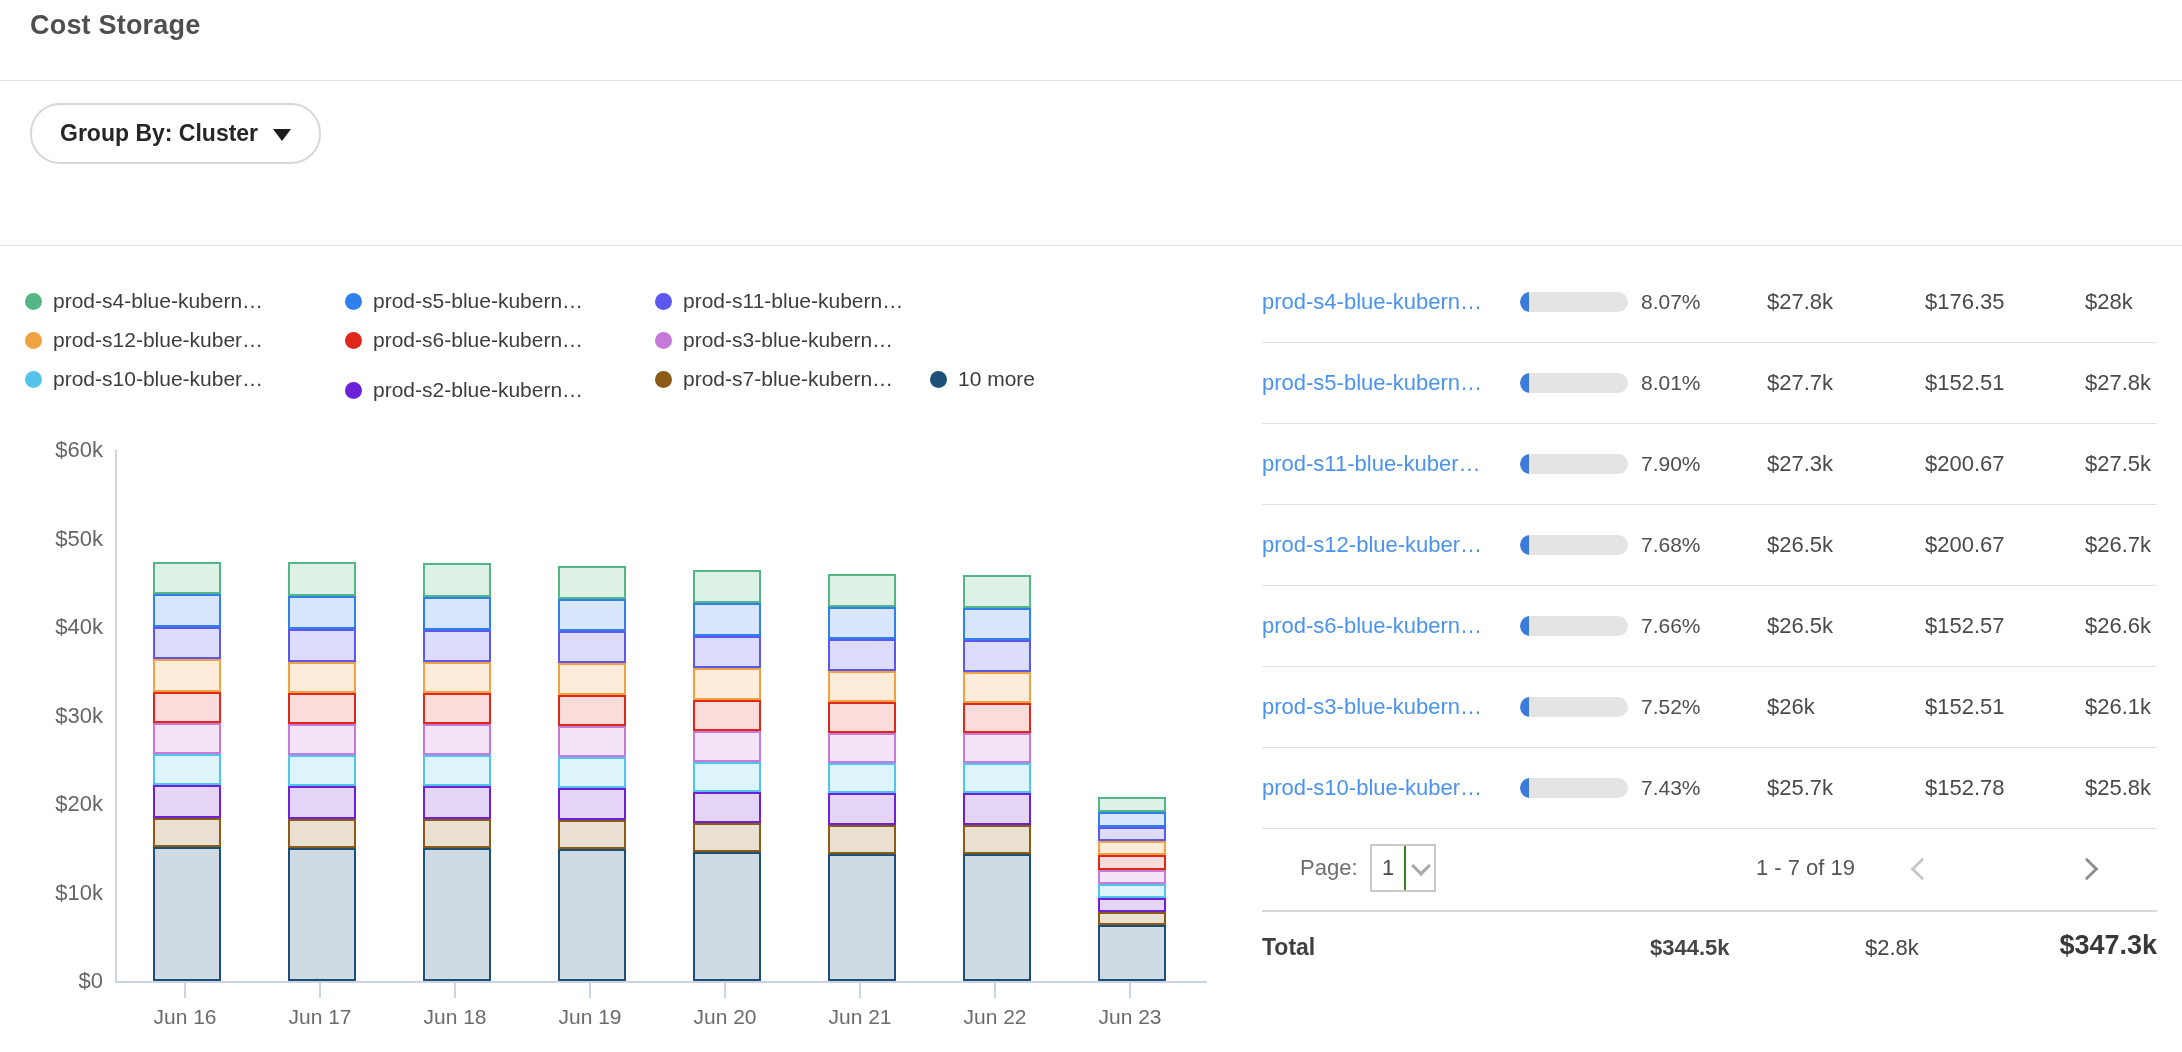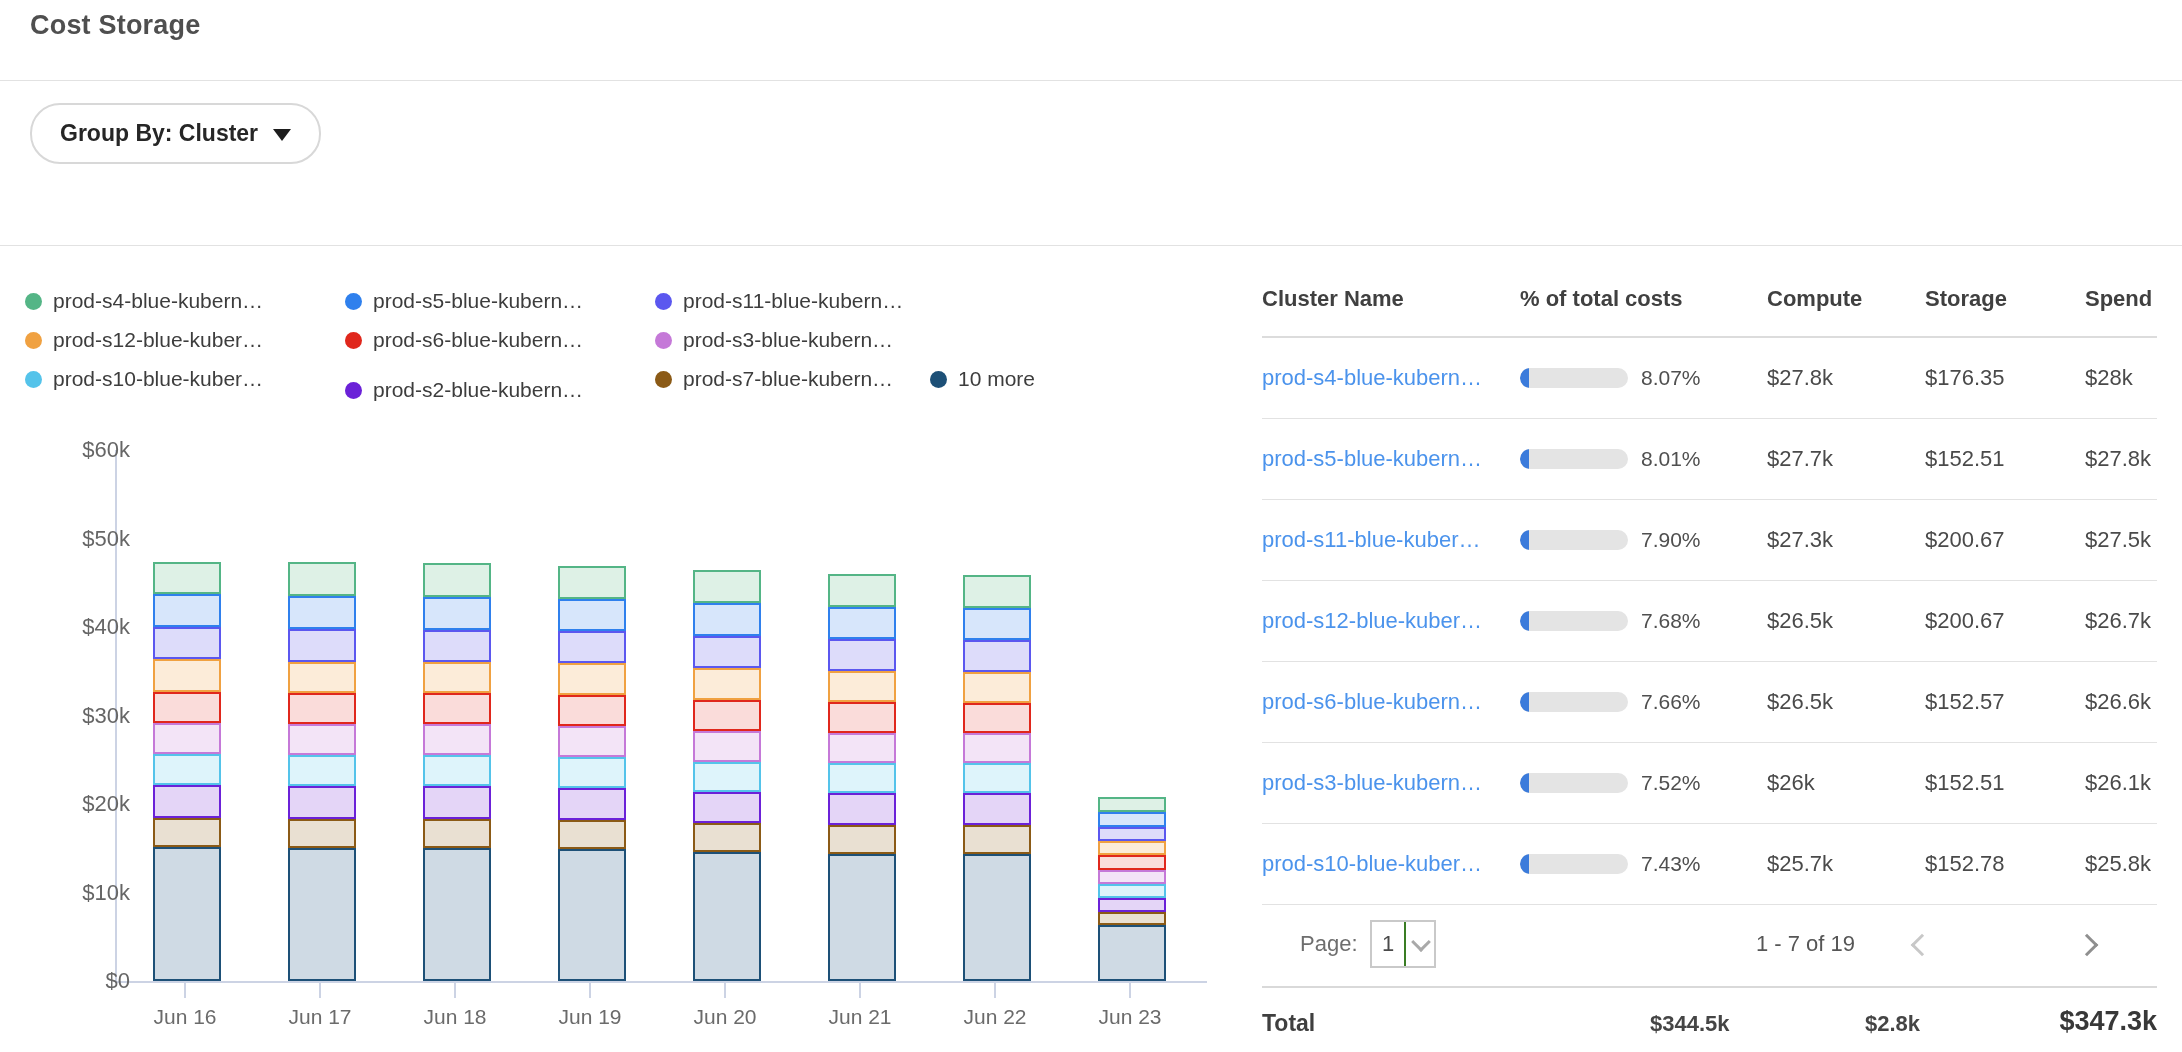--- a/index.html
+++ b/index.html
@@ -20,21 +20,21 @@
 
   
   #legend{position:absolute;left:25px;top:288px;width:1210px;height:120px;}
   .legend-item{position:absolute;display:flex;align-items:center;gap:11px;height:26px;cursor:pointer;}
   .legend-dot{width:17px;height:17px;border-radius:50%;flex:0 0 auto;}
   .legend-label{font-size:21px;color:#3d3d3d;white-space:nowrap;}
 
   
   #chart{position:absolute;left:0;top:440px;width:1240px;height:612px;}
   #plot{position:absolute;left:115px;top:10px;width:1090px;height:531px;border-left:2px solid #ccd3e4;border-bottom:2px solid #ccd3e4;box-sizing:content-box;}
-  .ylab{position:absolute;left:0;width:103px;text-align:right;font-size:22px;color:#666;margin-left:27px;}
+  .ylab{position:absolute;left:0;width:103px;text-align:right;font-size:22px;color:#666;}
   .xlab{position:absolute;width:130px;text-align:center;font-size:21px;color:#6b6b6b;top:565px;}
   .xtick{position:absolute;width:2px;height:15px;background:#ccd3e4;top:543px;}
   .bar{position:absolute;bottom:0;width:68px;}
   .seg{position:absolute;left:0;width:68px;box-sizing:border-box;border-style:solid;border-width:2.5px;}
 
   
   #table{position:absolute;left:1262px;top:262px;width:895px;}
   .t-head{display:grid;grid-template-columns:250px 235px 158px 160px 1fr;height:74px;align-items:center;border-bottom:2px solid #dcdcdc;}
   .t-head .hcell{font-size:22px;font-weight:700;color:#404040;}
   .t-row{display:grid;grid-template-columns:250px 235px 158px 160px 1fr;height:80px;align-items:center;border-bottom:1px solid #e2e2e2;}
@@ -58,21 +58,21 @@
   .pg-btn{position:absolute;top:22px;width:40px;height:36px;display:flex;align-items:center;justify-content:center;cursor:pointer;}
   .pg-prev{left:640px;}
   .pg-next{left:805px;}
   .chev.left{transform:rotate(45deg);border-color:#c8c8c8;}
   .chev.right{transform:rotate(-135deg);border-color:#8f8f8f;}
 
   
   #total-row{position:relative;height:74px;}
   .total-label{position:absolute;left:0;top:22px;font-size:23px;font-weight:700;color:#3f3f3f;}
   .total-compute{position:absolute;left:388px;top:23px;font-size:22px;font-weight:700;color:#454545;}
-  .total-storage{position:absolute;left:603px;top:23px;font-size:22px;font-weight:700;color:#454545;}
+  .total-storage{position:absolute;left:603px;top:23px;font-size:22px;font-weight:400;color:#454545;}
   .total-spend{position:absolute;right:0;top:18px;font-size:27px;font-weight:700;color:#383838;}
 </style>
 </head>
 <body>
 
 <div id="app">
 
   <div class="page-title">Cost Storage</div>
   <div class="divider d1"></div>
 
@@ -246,27 +246,20 @@
       <div class="xlab" style="left: 660px;">Jun 20</div>
       <div class="xtick" style="left: 859px;"></div>
       <div class="xlab" style="left: 795px;">Jun 21</div>
       <div class="xtick" style="left: 994px;"></div>
       <div class="xlab" style="left: 930px;">Jun 22</div>
       <div class="xtick" style="left: 1129px;"></div>
       <div class="xlab" style="left: 1065px;">Jun 23</div>
     </div>
 
   <div id="table">
-    <div class="t-head">
-      <div class="hcell">Cluster Name</div>
-      <div class="hcell hpct">% of total costs</div>
-      <div class="hcell pad">Compute</div>
-      <div class="hcell pad">Storage</div>
-      <div class="hcell pad">Spend</div>
-    </div>
 
     <div id="t-body">
         <div class="t-row">
           <div class="cell"><a class="cluster-link" href="#">prod-s4-blue-kubern…</a></div>
           <div class="cell cpct">
             <span class="pbar">
               <span class="pfill" style="width: 9px;"></span>
             </span>
             <span class="pct-text">8.07%</span>
           </div>

